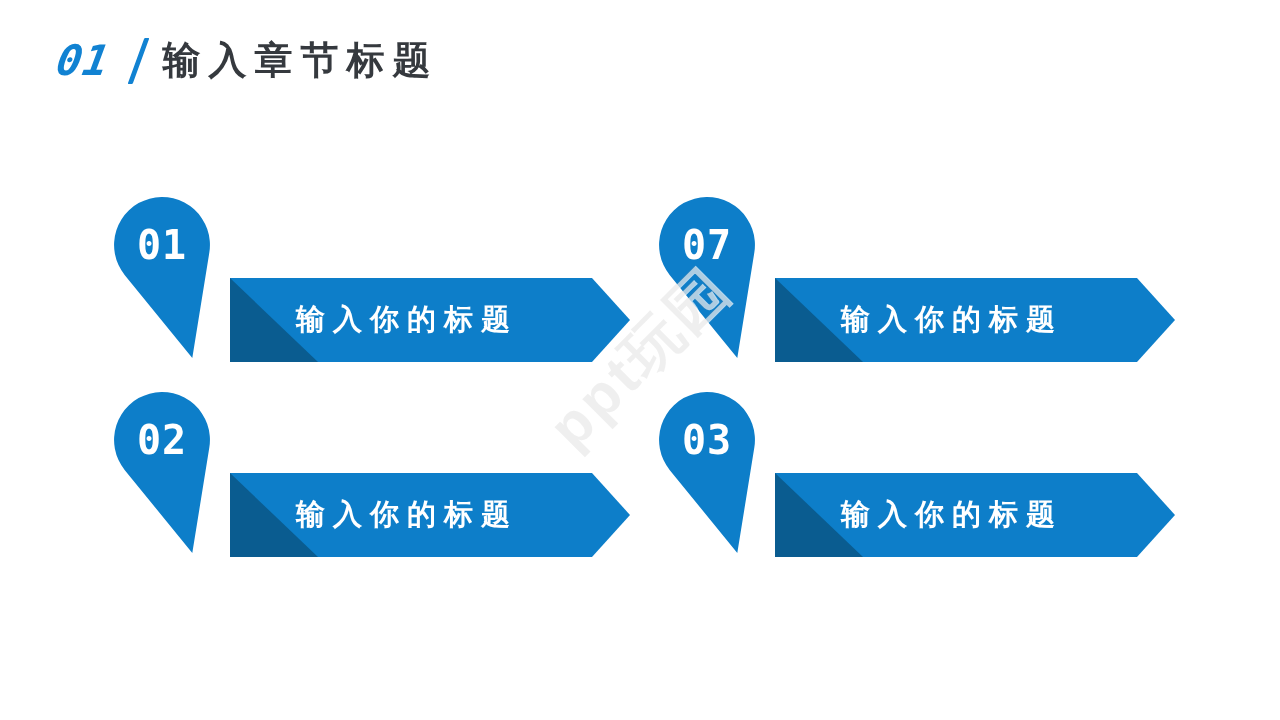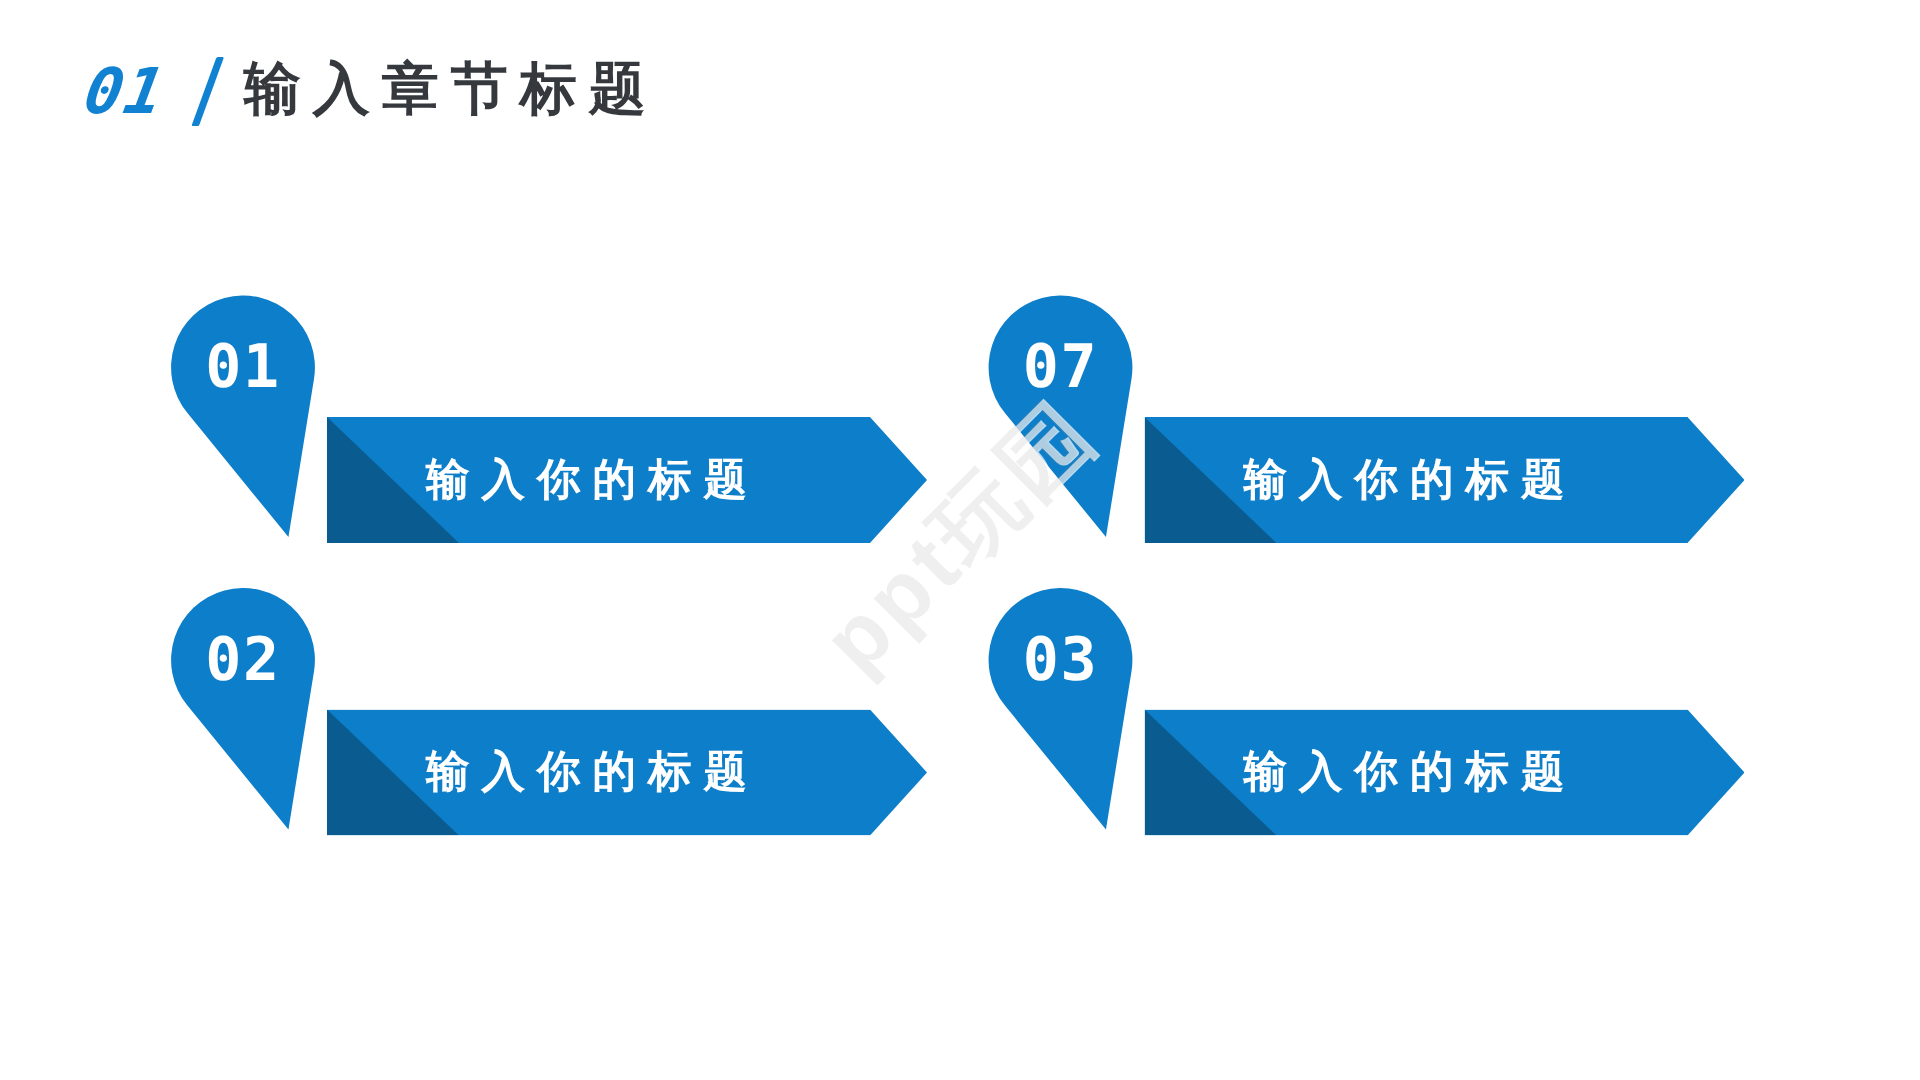--- a/index.html
+++ b/index.html
@@ -33,21 +33,21 @@
   }
 
   
   .item{position:absolute;width:506px;height:167px;}
   .item-1{left:114px;top:197px;}
   .item-2{left:659px;top:197px;}
   .item-3{left:114px;top:392px;}
   .item-4{left:659px;top:392px;}
 
   .banner{
-    position:absolute;left:104px;top:81px;width:400px;height:84px;
+    position:absolute;left:116px;top:81px;width:400px;height:84px;
     background:var(--primary-blue);
     clip-path:polygon(0 0, 90.5% 0, 100% 50%, 90.5% 100%, 0 100%);
     display:flex;align-items:center;justify-content:center;
     z-index:1;
   }
   .fold{
     position:absolute;left:0;top:0;width:88px;height:100%;
     background:var(--shadow-blue);
     clip-path:polygon(0 0, 100% 100%, 0 100%);
   }

